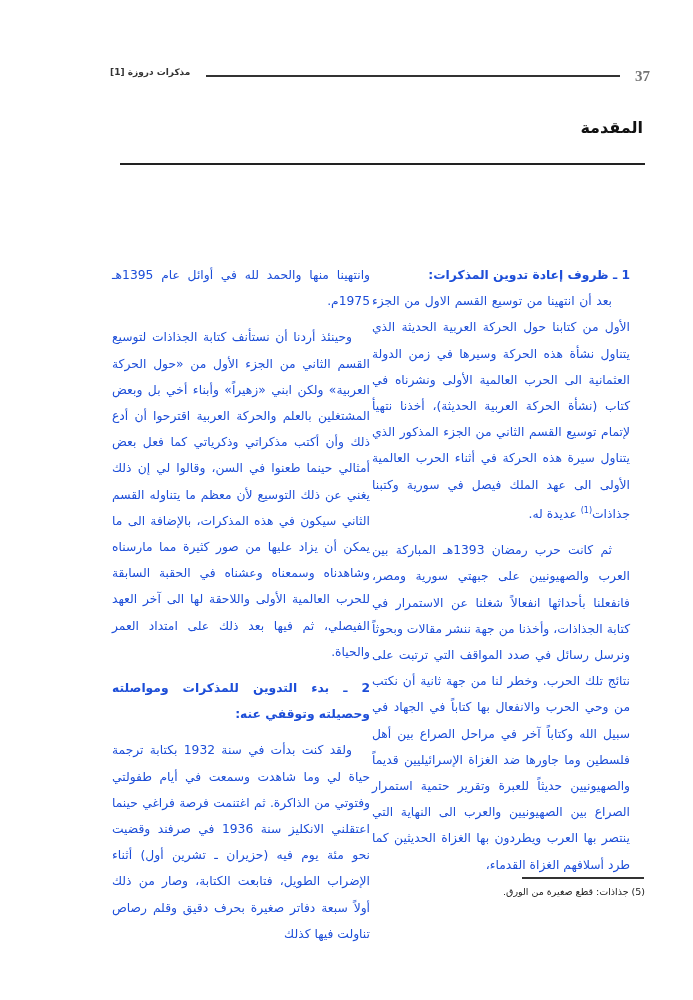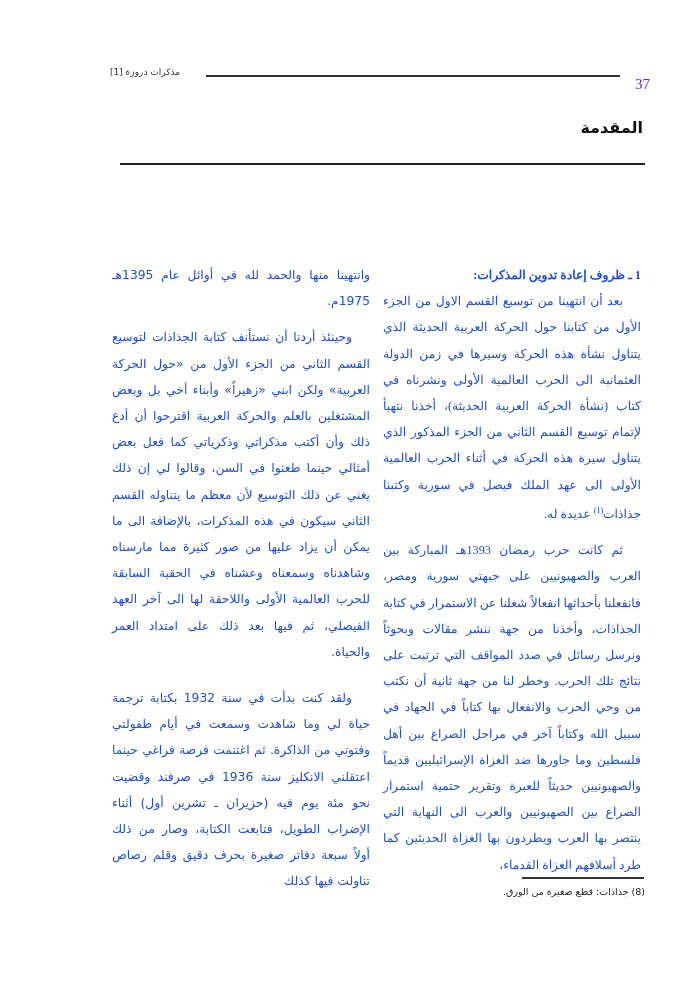--- a/index.html
+++ b/index.html
@@ -1,30 +1,30 @@
 <!DOCTYPE html>
 <html><head>
   <meta charset="utf-8">
   <style>
     html, body { margin: 0; padding: 0; background: #ffffff; }
     body { width: 693px; height: 1000px; position: relative; overflow: hidden;
       font-family: "DejaVu Sans", sans-serif; color: #111; }
     .page { position: absolute; left: 0; top: 0; width: 693px; height: 1000px; background: #fff; }
 
-    .running-header { position: absolute; top: 64px; left: 110px; width: 540px; height: 20px; }
-    .page-number { position: absolute; right: 0; top: 12px; font-family: "Liberation Serif", serif; font-size: 15px; color: #6d28d9; }
+    .running-header { position: absolute; top: 64px; left: 110px; width: 540px; height: 20px; font-weight: bold; }
+    .page-number { position: absolute; right: 0; top: 4px; font-family: "Liberation Serif", serif; font-size: 15px; color: #737373; }
     .header-rule { position: absolute; left: 96px; right: 30px; top: 11px; height: 1.5px; background: #333; }
     .running-title { position: absolute; left: 0; top: 3px; font-size: 9px; color: #333; direction: rtl; }
 
     .chapter-title { position: absolute; top: 118px; right: 50px; font-size: 16px; font-weight: bold; direction: rtl; color: #111; }
     .chapter-rule { position: absolute; top: 163px; left: 120px; width: 525px; height: 1.5px; background: #222; }
 
     .column { position: absolute; top: 262px; width: 258px; direction: rtl; text-align: justify;
       font-size: 12.3px; line-height: 26.2px; color: #1d4ed8; }
-    .col-right { left: 383px; font-family: Liberation Serif, serif; }
+    .col-right { left: 372px; }
     .col-left { left: 112px; }
     .column p { margin: 0; }
     .column p.indent { text-indent: 18px; }
     .column .section-heading { font-weight: bold; }
     .gap { height: 10px; }
     .footnote-ref { font-size: 8px; vertical-align: super; }
 
     .footnote-rule { position: absolute; top: 877px; left: 522px; width: 122px; height: 1.5px; background: #333; }
     .footnote { position: absolute; top: 886px; left: 383px; width: 262px; direction: rtl; font-size: 9.5px; color: #222; }
   </style>
@@ -47,20 +47,21 @@
     <p class="indent"><span>بعد أن انتهينا من توسيع القسم الاول من الجزء الأول من كتابنا حول الحركة العربية الحديثة الذي يتناول نشأة هذه الحركة وسيرها في زمن الدولة العثمانية الى الحرب العالمية الأولى ونشرناه في كتاب (نشأة الحركة العربية الحديثة)، أخذنا نتهيأ لإتمام توسيع القسم الثاني من الجزء المذكور الذي يتناول سيرة هذه الحركة في أثناء الحرب العالمية الأولى الى عهد الملك فيصل في سورية وكتبنا جذاذات</span><span class="footnote-ref">(1)</span><span> عديدة له.</span></p>
     <div class="gap"></div>
     <p class="indent">ثم كانت حرب رمضان 1393هـ المباركة بين العرب والصهيونيين على جبهتي سورية ومصر، فانفعلنا بأحداثها انفعالاً شغلنا عن الاستمرار في كتابة الجذاذات، وأخذنا من جهة ننشر مقالات وبحوثاً ونرسل رسائل في صدد المواقف التي ترتبت على نتائج تلك الحرب. وخطر لنا من جهة ثانية أن نكتب من وحي الحرب والانفعال بها كتاباً في الجهاد في سبيل الله وكتاباً آخر في مراحل الصراع بين أهل فلسطين وما جاورها ضد الغزاة الإسرائيليين قديماً والصهيونيين حديثاً للعبرة وتقرير حتمية استمرار الصراع بين الصهيونيين والعرب الى النهاية التي ينتصر بها العرب ويطردون بها الغزاة الحديثين كما طرد أسلافهم الغزاة القدماء،</p>
   </div>
 
   <div class="column col-left">
     <p>وانتهينا منها والحمد لله في أوائل عام 1395هـ 1975م.</p>
     <div class="gap"></div>
     <p class="indent">وحينئذ أردنا أن نستأنف كتابة الجذاذات لتوسيع القسم الثاني من الجزء الأول من «حول الحركة العربية» ولكن ابني «زهيراً» وأبناء أخي بل وبعض المشتغلين بالعلم والحركة العربية اقترحوا أن أدع ذلك وأن أكتب مذكراتي وذكرياتي كما فعل بعض أمثالي حينما طعنوا في السن، وقالوا لي إن ذلك يغني عن ذلك التوسيع لأن معظم ما يتناوله القسم الثاني سيكون في هذه المذكرات، بالإضافة الى ما يمكن أن يزاد عليها من صور كثيرة مما مارسناه وشاهدناه وسمعناه وعشناه في الحقبة السابقة للحرب العالمية الأولى واللاحقة لها الى آخر العهد الفيصلي، ثم فيها بعد ذلك على امتداد العمر والحياة.</p>
     <div class="gap"></div>
+    <p class="section-heading">2 ـ بدء التدوين للمذكرات ومواصلته وحصيلته وتوقفي عنه:</p>
     <div class="gap"></div>
     <p class="indent">ولقد كنت بدأت في سنة 1932 بكتابة ترجمة حياة لي وما شاهدت وسمعت في أيام طفولتي وفتوتي من الذاكرة. ثم اغتنمت فرصة فراغي حينما اعتقلني الانكليز سنة 1936 في صرفند وقضيت نحو مئة يوم فيه (حزيران ـ تشرين أول) أثناء الإضراب الطويل، فتابعت الكتابة، وصار من ذلك أولاً سبعة دفاتر صغيرة بحرف دقيق وقلم رصاص تناولت فيها كذلك</p>
   </div>
 
   <div class="footnote-rule"></div>
-  <div class="footnote">(8) جذاذات: قطع صغيرة من الورق.</div>
+  <div class="footnote">(5) جذاذات: قطع صغيرة من الورق.</div>
 
 </div>
 
 </body></html>

